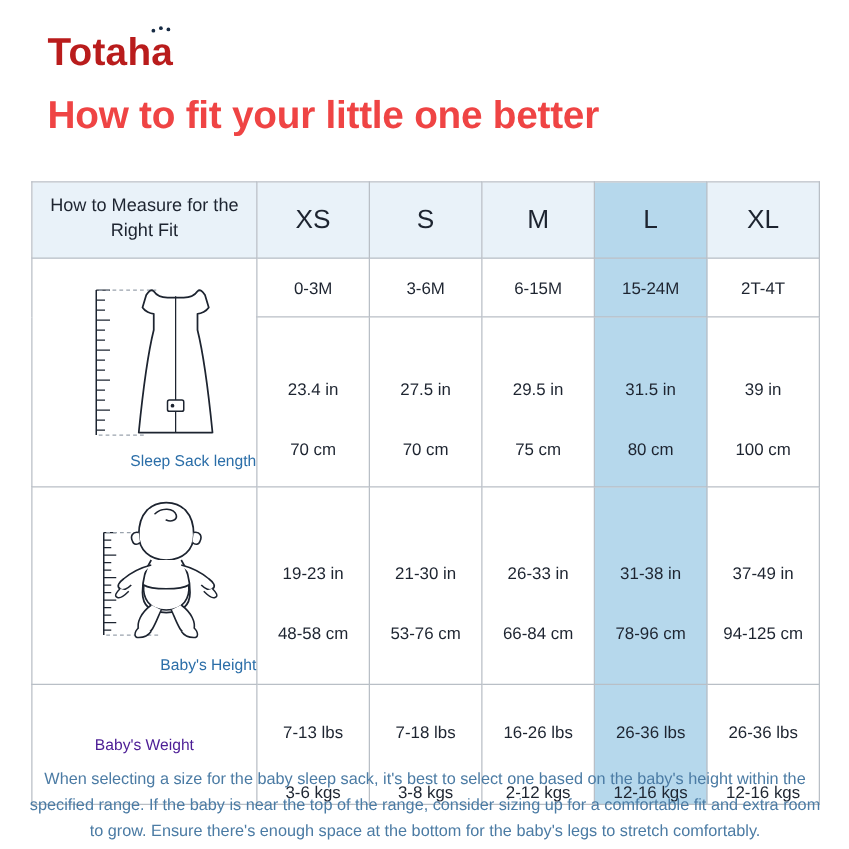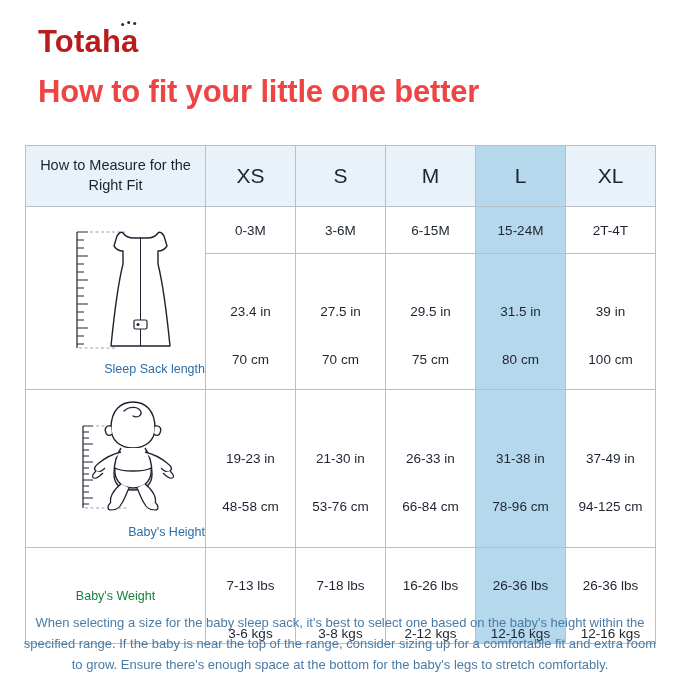--- a/index.html
+++ b/index.html
@@ -128,21 +128,21 @@
 
   
   td.val {
     font-size: 13.5px;
     line-height: 1.45;
   }
   tr.length-row td.val { height: 135px; }
   tr.height-row td.val { height: 157px; }
   tr.weight-row td { height: 50px; }
   tr.weight-row td.measure-label {
-    color: #15803d;
+    color: #4c1d95;
     font-size: 12.5px;
   }
   .val-line { display: block; margin-top: 28px; }
 
   
   .footer-note {
     position: absolute;
     left: 22px;
     top: 612px;
     width: 636px;

